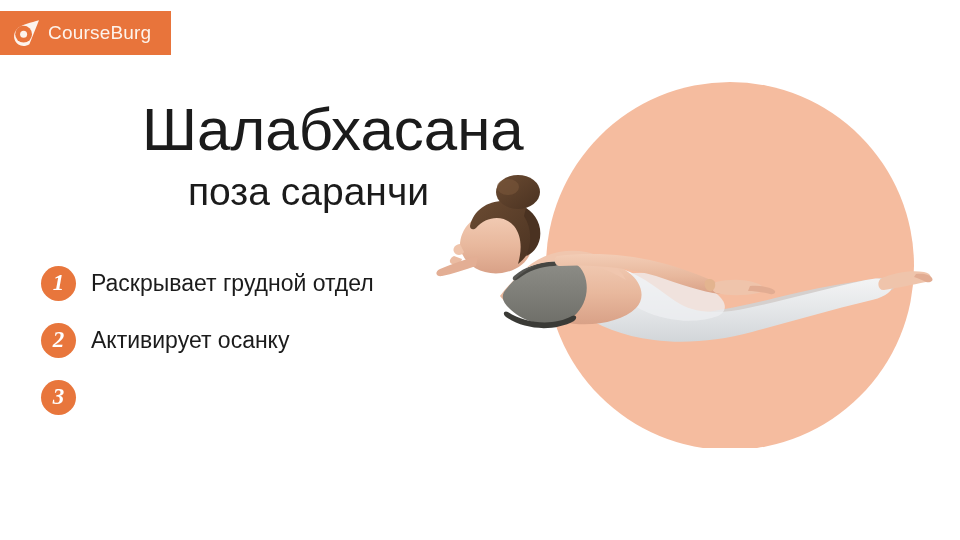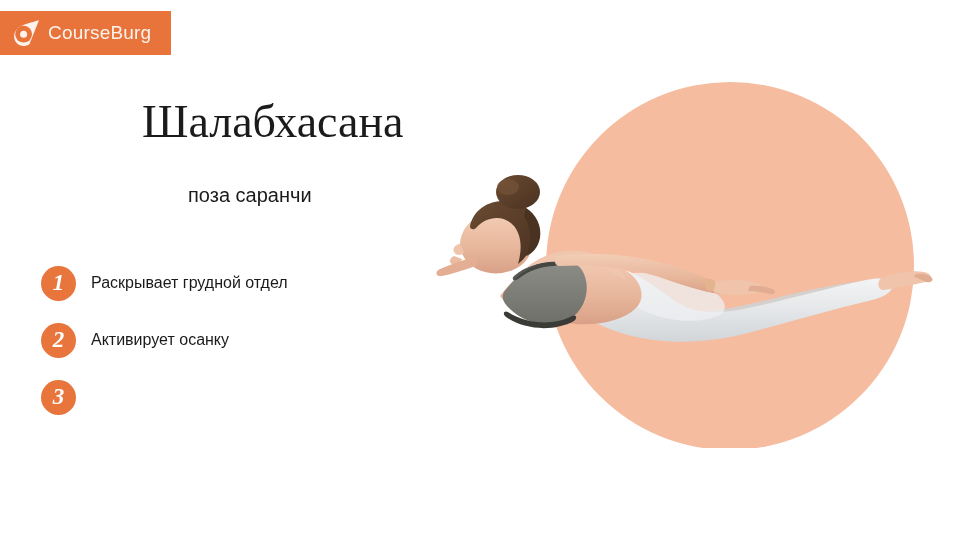--- a/index.html
+++ b/index.html
@@ -69,32 +69,32 @@
     top: 0;
     width: 530px;
     height: 420px;
   }
 
   
   .title {
     position: absolute;
     left: 142px;
     top: 95px;
-    font-size: 46px;
+    font-size: 60px;
     color: #1b1b1b;
-    font-family: Liberation Serif, serif;
+    font-family: Liberation Sans, sans-serif;
     font-weight: 400;
     letter-spacing: 0px;
     white-space: nowrap;
   }
   .subtitle {
     position: absolute;
     left: 188px;
-    top: 184px;
-    font-size: 20px;
+    top: 170px;
+    font-size: 39px;
     color: #1b1b1b;
     font-family: "Liberation Sans", sans-serif;
     font-weight: 400;
     white-space: nowrap;
   }
 
   
   .benefits {
     position: absolute;
     left: 41px;
@@ -120,21 +120,21 @@
     font-family: "Liberation Serif", serif;
     font-style: italic;
     font-weight: 700;
     font-size: 23px;
     line-height: 1;
     padding-bottom: 2px;
     box-sizing: border-box;
   }
   .benefit-text {
     margin-left: 15px;
-    font-size: 16px;
+    font-size: 23px;
     color: #1b1b1b;
     font-family: "Liberation Sans", sans-serif;
     white-space: nowrap;
   }
 </style>
 </head>
 <body>
 
 <div id="slide">
 

